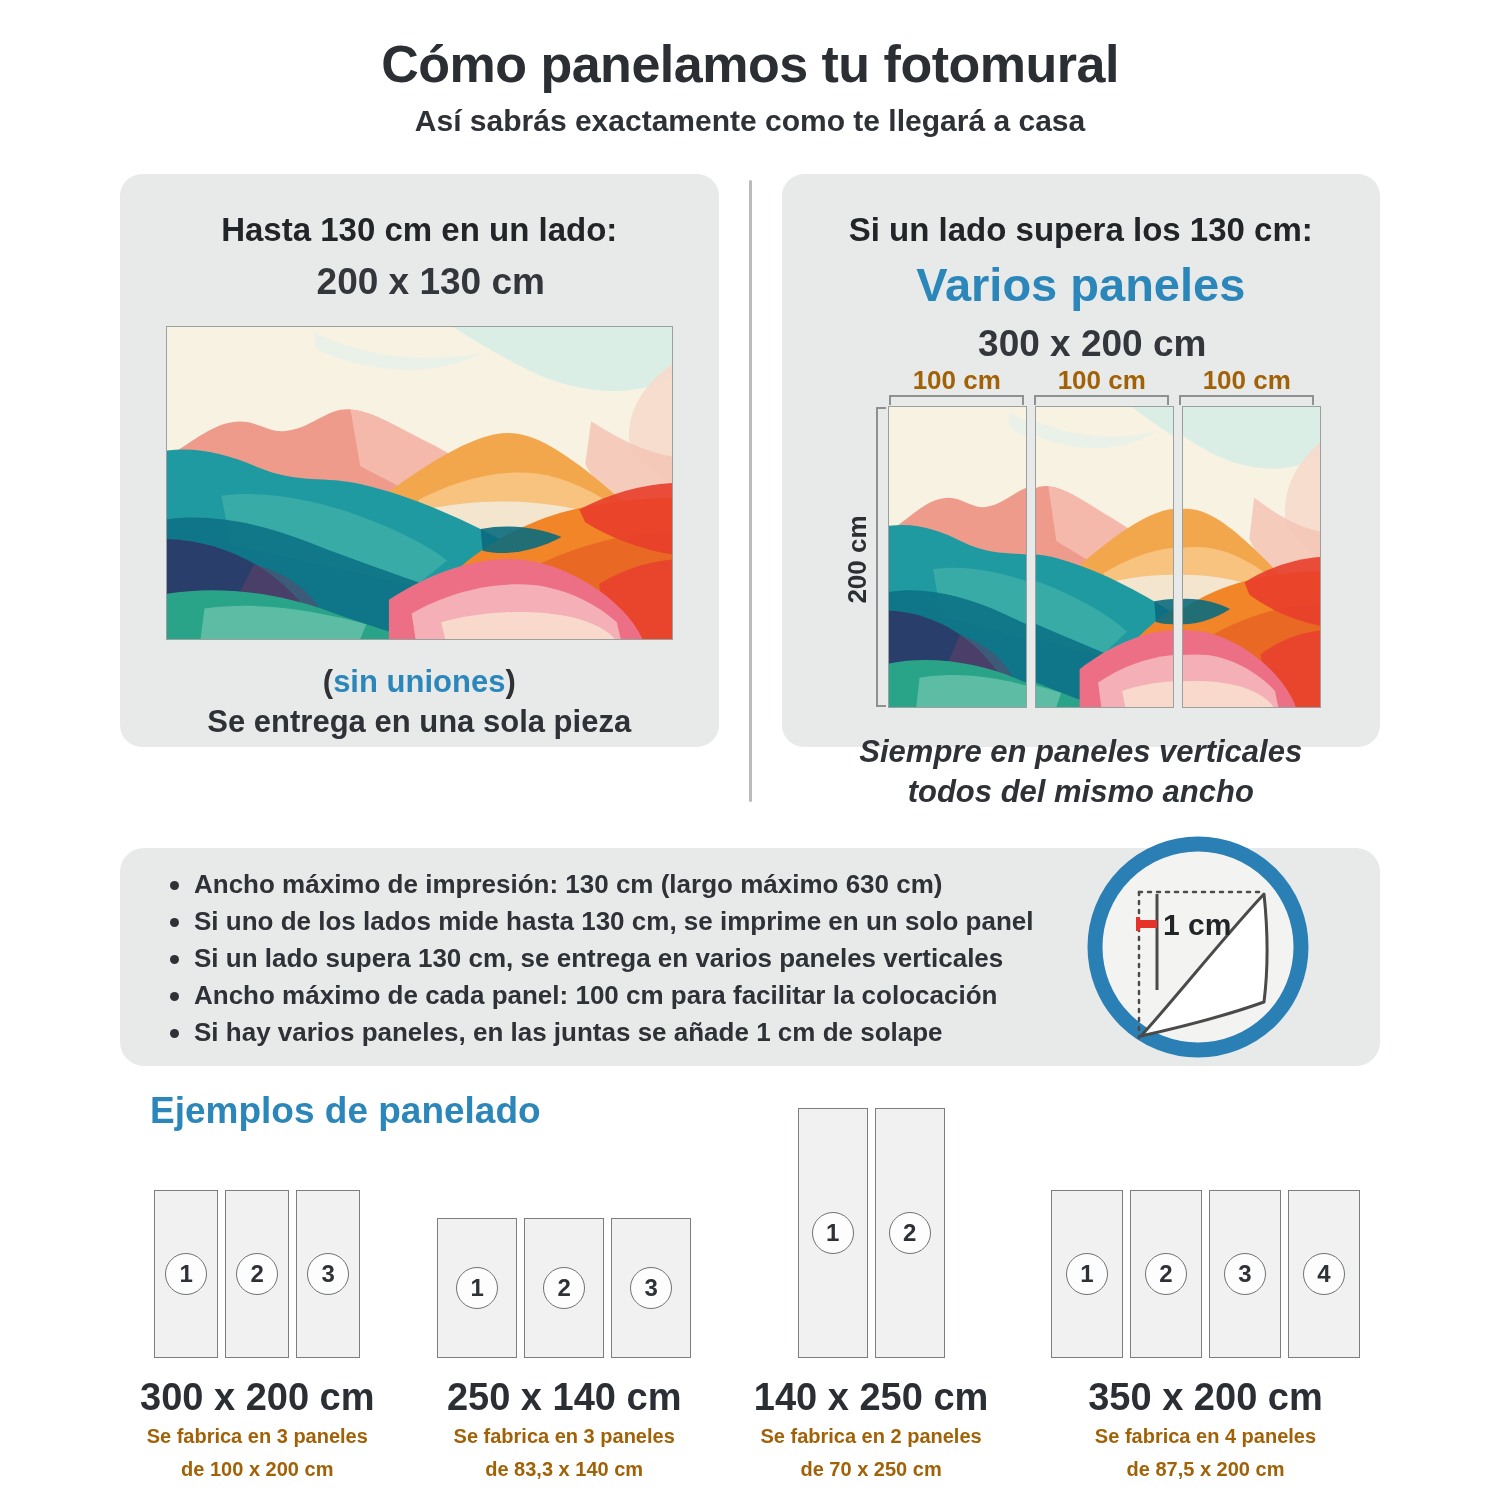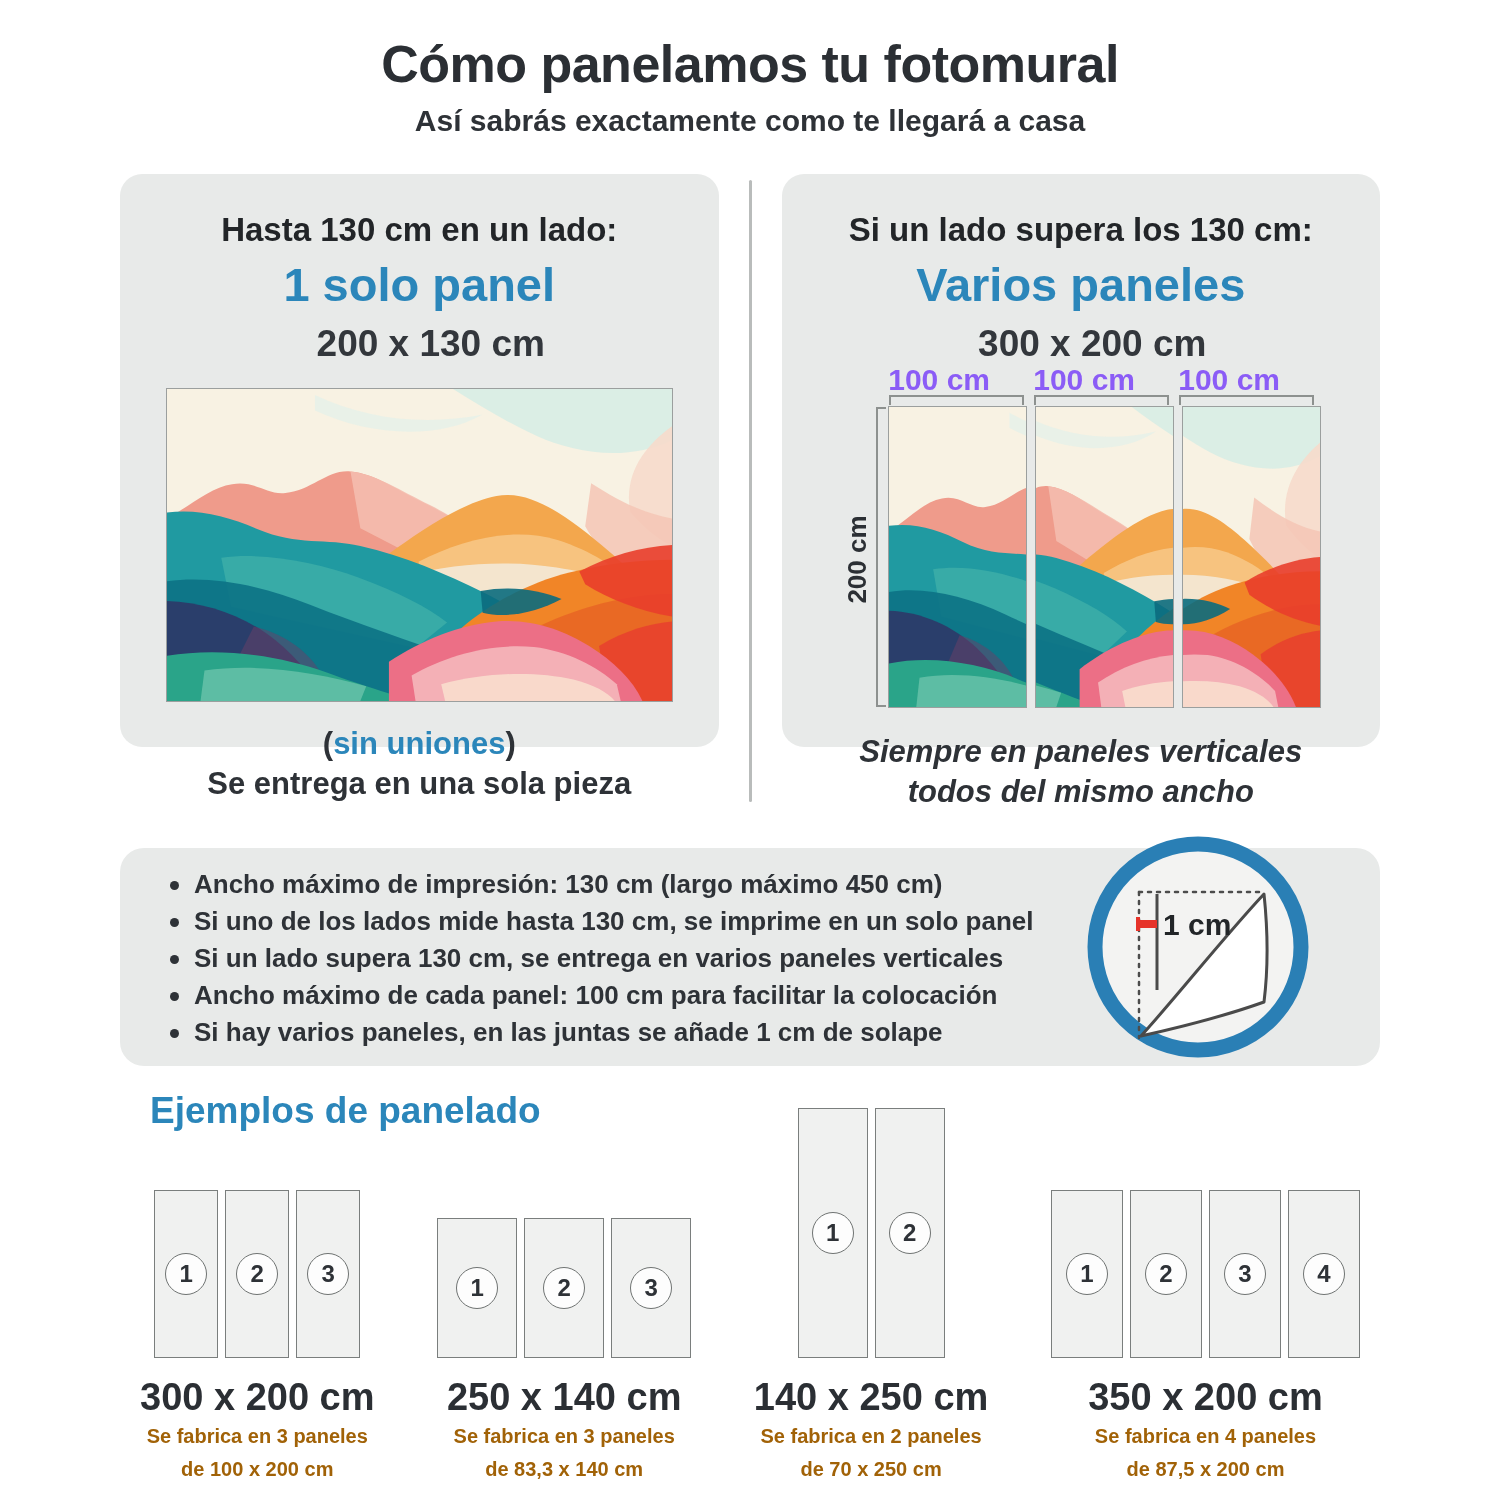--- a/index.html
+++ b/index.html
@@ -30,21 +30,21 @@
   .single-image-wrap{margin-top:22px;display:flex;justify-content:center;}
   .single-image{width:505px;height:312px;border:1px solid #9b9f9e;background:#f8f2e3;display:block;}
 
   .card-footer{margin-top:22px;font-size:31px;line-height:40px;font-weight:600;color:#2e3237;}
   .blue-strong{color:#2b86ba;font-weight:800;}
 
   
   .measure-wrap{margin-top:0;display:flex;justify-content:center;}
   .measure-grid{display:grid;grid-template-columns:34px 14px auto;grid-template-rows:28px 12px auto;}
   .wlabels{grid-column:3;grid-row:1;display:flex;gap:8px;}
-  .wlabel{width:137px;font-size:30px;line-height:28px;font-weight:700;color:#8b5cf6;text-align:left;}
+  .wlabel{width:137px;font-size:26px;line-height:28px;font-weight:700;color:#a16207;text-align:center;}
   .wbrackets{grid-column:3;grid-row:2;display:flex;gap:8px;}
   .hlabel{grid-column:1;grid-row:3;display:flex;align-items:center;justify-content:center;}
   .hlabel span{transform:rotate(-90deg);white-space:nowrap;font-size:26px;font-weight:700;color:#2b2f34;}
   .hbracket{grid-column:2;grid-row:3;}
   .slices{grid-column:3;grid-row:3;display:flex;gap:8px;}
   .slice{width:137px;height:300px;border:1px solid #9b9f9e;background:#f8f2e3;display:block;}
 
   
   .info-section{position:relative;margin:40px 120px 0 120px;}
   .info-box{background:#e8eae9;border-radius:24px;height:218px;box-sizing:border-box;padding:18px 250px 0 44px;}
@@ -125,21 +125,20 @@
 
 <div class="header">
   <div class="title">Cómo panelamos tu fotomural</div>
   <div class="subtitle">Así sabrás exactamente como te llegará a casa</div>
 </div>
 
 <div class="cards-row">
 
   <div class="card">
     <div class="card-condition">Hasta 130 cm en un lado:</div>
-    <div class="card-headline">1 solo panel</div>
     <div class="card-size">200 x 130 cm</div>
     <div class="single-image-wrap">
       <svg class="single-image" viewBox="0 0 512 318" preserveAspectRatio="none">
           <use href="#wc-art"></use>
         </svg>
     </div>
     <div class="card-footer">
       <div><span>(</span><span class="blue-strong">sin uniones</span><span>)</span></div>
       <div>Se entrega en una sola pieza</div>
     </div>
@@ -195,21 +194,21 @@
     <div class="card-footer" style="margin-top:20px;font-style:italic;">
       <div>Siempre en paneles verticales</div>
       <div>todos del mismo ancho</div>
     </div>
   </div>
 </div>
 
 <div class="info-section">
   <div class="info-box">
     <ul>
-      <li>Ancho máximo de impresión: 130 cm (largo máximo 450 cm)</li>
+      <li>Ancho máximo de impresión: 130 cm (largo máximo 630 cm)</li>
       <li>Si uno de los lados mide hasta 130 cm, se imprime en un solo panel</li>
       <li>Si un lado supera 130 cm, se entrega en varios paneles verticales</li>
       <li>Ancho máximo de cada panel: 100 cm para facilitar la colocación</li>
       <li>Si hay varios paneles, en las juntas se añade 1 cm de solape</li>
     </ul>
   </div>
   <div class="overlap-badge">
     <svg width="230" height="230" viewBox="0 0 230 230">
       <circle cx="115" cy="115" r="103" fill="#f3f3f2" stroke="#2a7fb5" stroke-width="15"></circle>
       <path d="M56,60 H182" stroke="#4c4c4c" stroke-width="2.5" stroke-dasharray="3 6" stroke-linecap="round" fill="none"></path>

